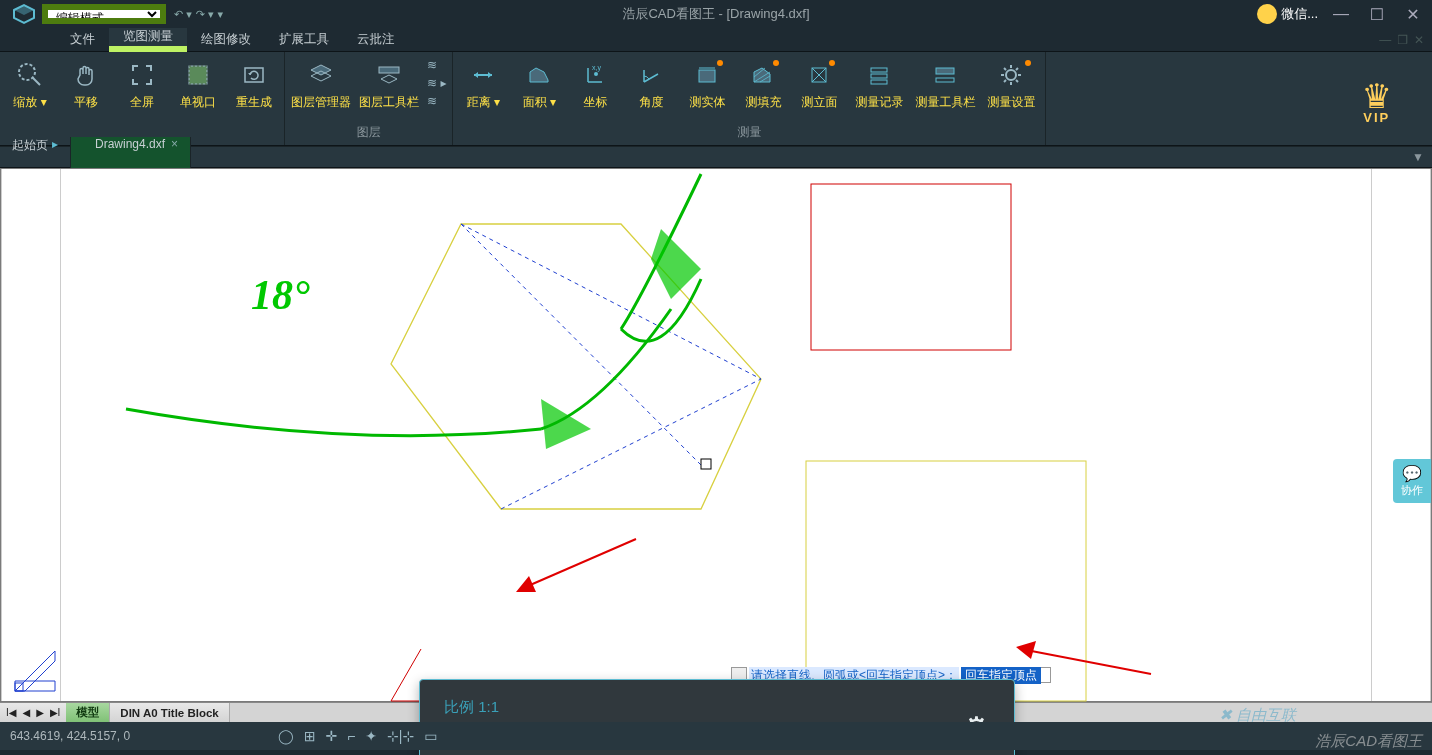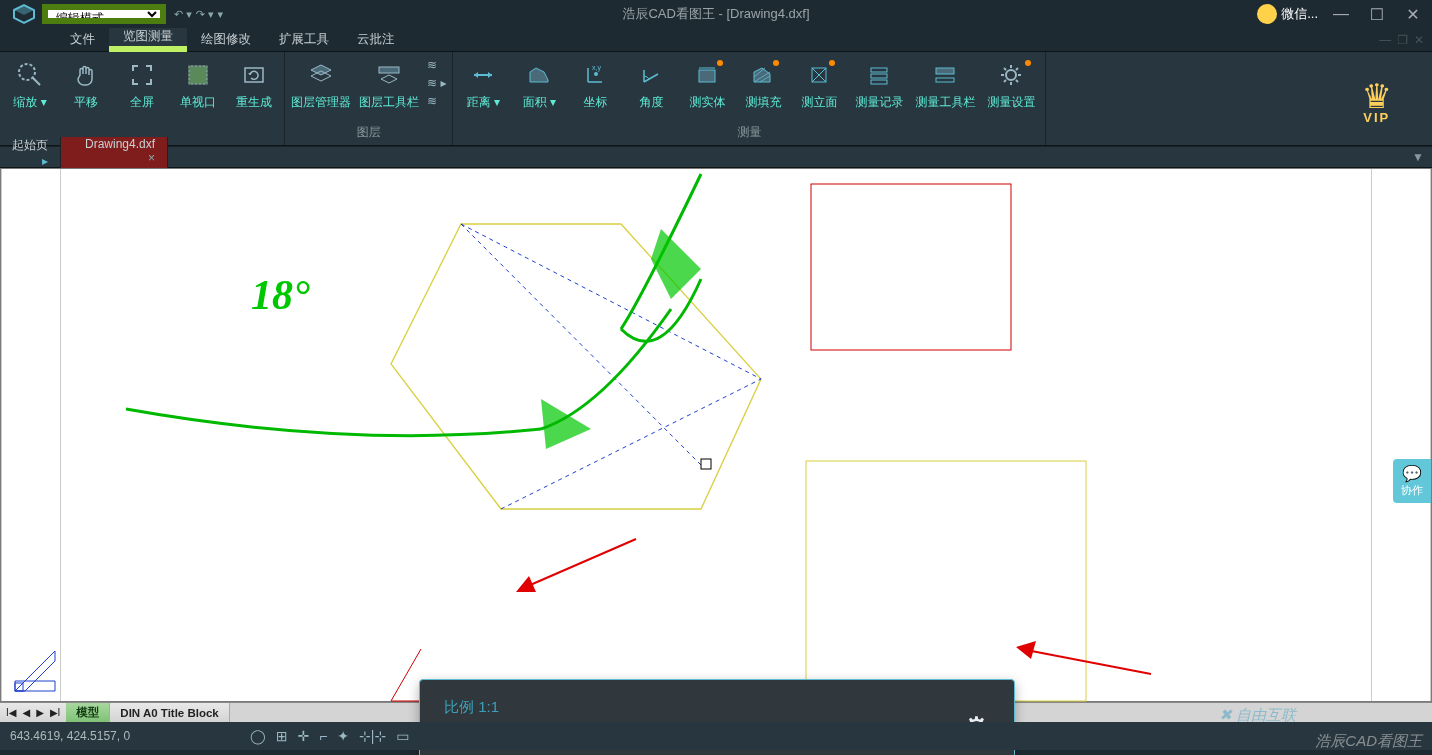--- a/index.html
+++ b/index.html
@@ -77,38 +77,38 @@
   .tool-btn {
     display: flex; flex-direction: column; align-items: center;
     justify-content: flex-start;
     width: 48px; cursor: pointer; position: relative;
   }
   .tool-btn .ticon {
     width: 34px; height: 34px;
     display: flex; align-items: center; justify-content: center;
     color: #9bb8c4;
   }
-  .tool-btn .tlbl { font-size: 12px; color: #5eead4; margin-top: 2px; white-space: nowrap; }
+  .tool-btn .tlbl { font-size: 12px; color: #fde047; margin-top: 2px; white-space: nowrap; }
   .tool-btn .dot { position: absolute; top: 2px; right: 8px; width: 6px; height: 6px; background: #ff8a00; border-radius: 50%; }
   .ribbon-right { margin-left: auto; padding: 10px 40px 0 30px; display: flex; align-items: center; }
   .vip-crown { color: #ffcf5c; text-align: center; }
   .vip-crown .crown { font-size: 34px; line-height: 28px; }
   .vip-crown .vtxt { font-size: 13px; letter-spacing: 2px; font-weight: bold; }
   
   .doctabs {
     height: 22px; background: #28373f;
     display: flex; align-items: center;
     border-top: 1px solid #1a2428;
     border-bottom: 1px solid #0d1418;
   }
   .doctab {
-    height: 40px; padding: 0 12px; display: flex; align-items: flex-end;
-    font-size: 12px; color: #c8d0d4; border-right: 1px solid #1a2428; cursor: pointer; flex-direction: column;
-  }
-  .doctab.active { background: #7f1d1d; padding-left: 24px; }
+    height: 40px; padding: 0 12px; display: flex; align-items: flex-start;
+    font-size: 12px; color: #c8d0d4; border-right: 1px solid #1a2428; cursor: pointer;
+  }
+  .doctab.active { background: #14532d; padding-left: 24px; }
   .doctab .close { margin-left: 6px; color: #8aa; }
   .doctabs .tabend { margin-left: auto; padding-right: 8px; color: #8a969c; cursor: pointer; }
   
   .canvas-wrap {
     position: relative;
     height: 534px;
     background: #fff;
     border: 1px solid #7a7a7a;
   }
   .canvas-margin-left, .canvas-margin-right {
@@ -164,20 +164,21 @@
   .bottom-tabs .btab.model { background: linear-gradient(#a8d8a0,#7ec074); color: #103a10; font-weight: bold; }
   .bottom-tabs .btab.layout { font-weight: bold; }
   .bottom-tabs .filler { flex: 1; background: #d4d4d4; height: 100%; }
   
   .statusbar {
     height: 28px; background: #28373f; color: #aeb8bc;
     display: flex; align-items: center;
     font-size: 12px;
     padding: 0 10px;
     position: relative;
+    gap: 28px;
   }
   .statusbar .coords { min-width: 180px; }
   .statusbar .sbtns { display: flex; gap: 10px; margin-left: 60px; }
   .statusbar .sbtns span { cursor: pointer; color: #9bb8c4; font-size: 14px; }
   .watermark {
     position: absolute; right: 10px; bottom: 4px;
     color: #c8c8c8; font-size: 15px; font-style: italic; opacity: .6; pointer-events: none;
     z-index: 200;
   }
   .watermark-logo {
@@ -478,20 +479,26 @@
     <line x1="1020" y1="480" x2="1150" y2="505" stroke="#e00000" stroke-width="2"></line>
     <polygon points="1015,478 1035,472 1030,490" fill="#e00000"></polygon>
 
     <g transform="translate(14,522)">
       <polygon points="0,0 40,-40 40,-30 10,0" fill="none" stroke="#2040d0"></polygon>
       <polygon points="0,0 40,0 40,-10 0,-10" fill="none" stroke="#2040d0"></polygon>
       <rect x="0" y="-8" width="8" height="8" fill="none" stroke="#2040d0"></rect>
     </g>
   </svg>
 
+  <div class="cmd-prompt">
+    <span class="logo"></span>
+    <span class="link">请选择直线、圆弧或&lt;回车指定顶点&gt;：</span>
+    <span class="inputbox">回车指定顶点</span>
+    <span class="trail"></span>
+  </div>
 
   <div class="angle-popup">
     <div class="ratio">比例 1:1</div>
     <div class="alabel">角度</div>
     <div class="aval">18°</div>
 
     <div class="icons">
       <span class="ico">⚙</span>
 
     </div>

